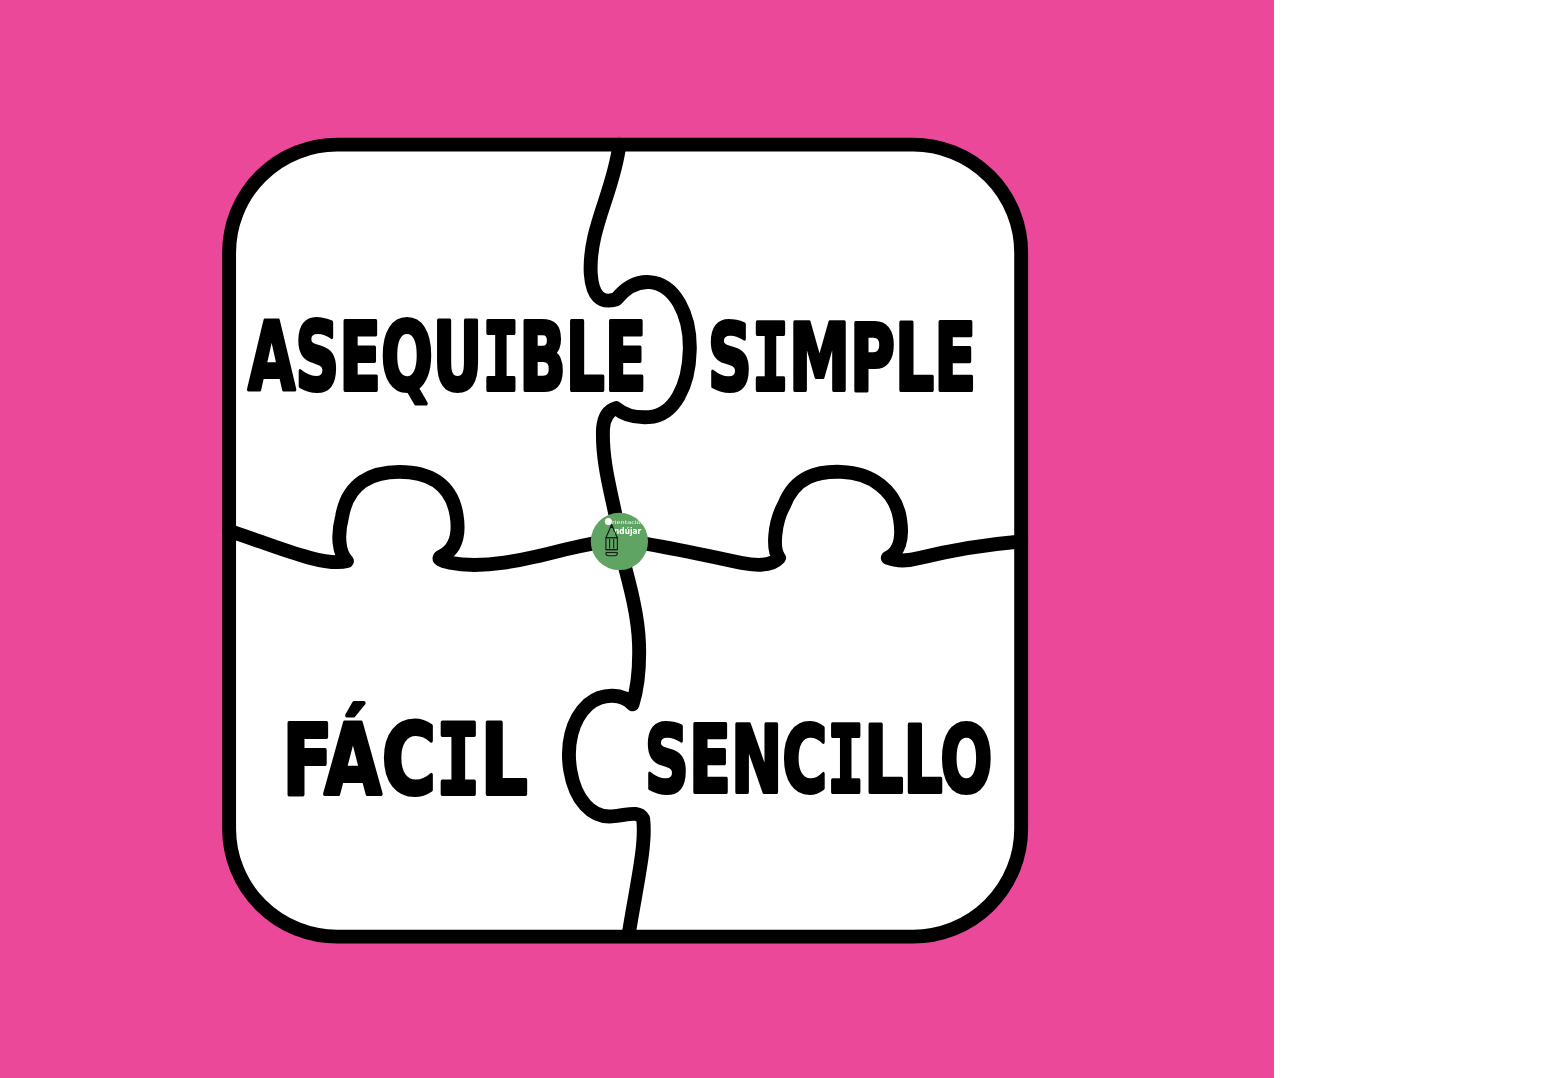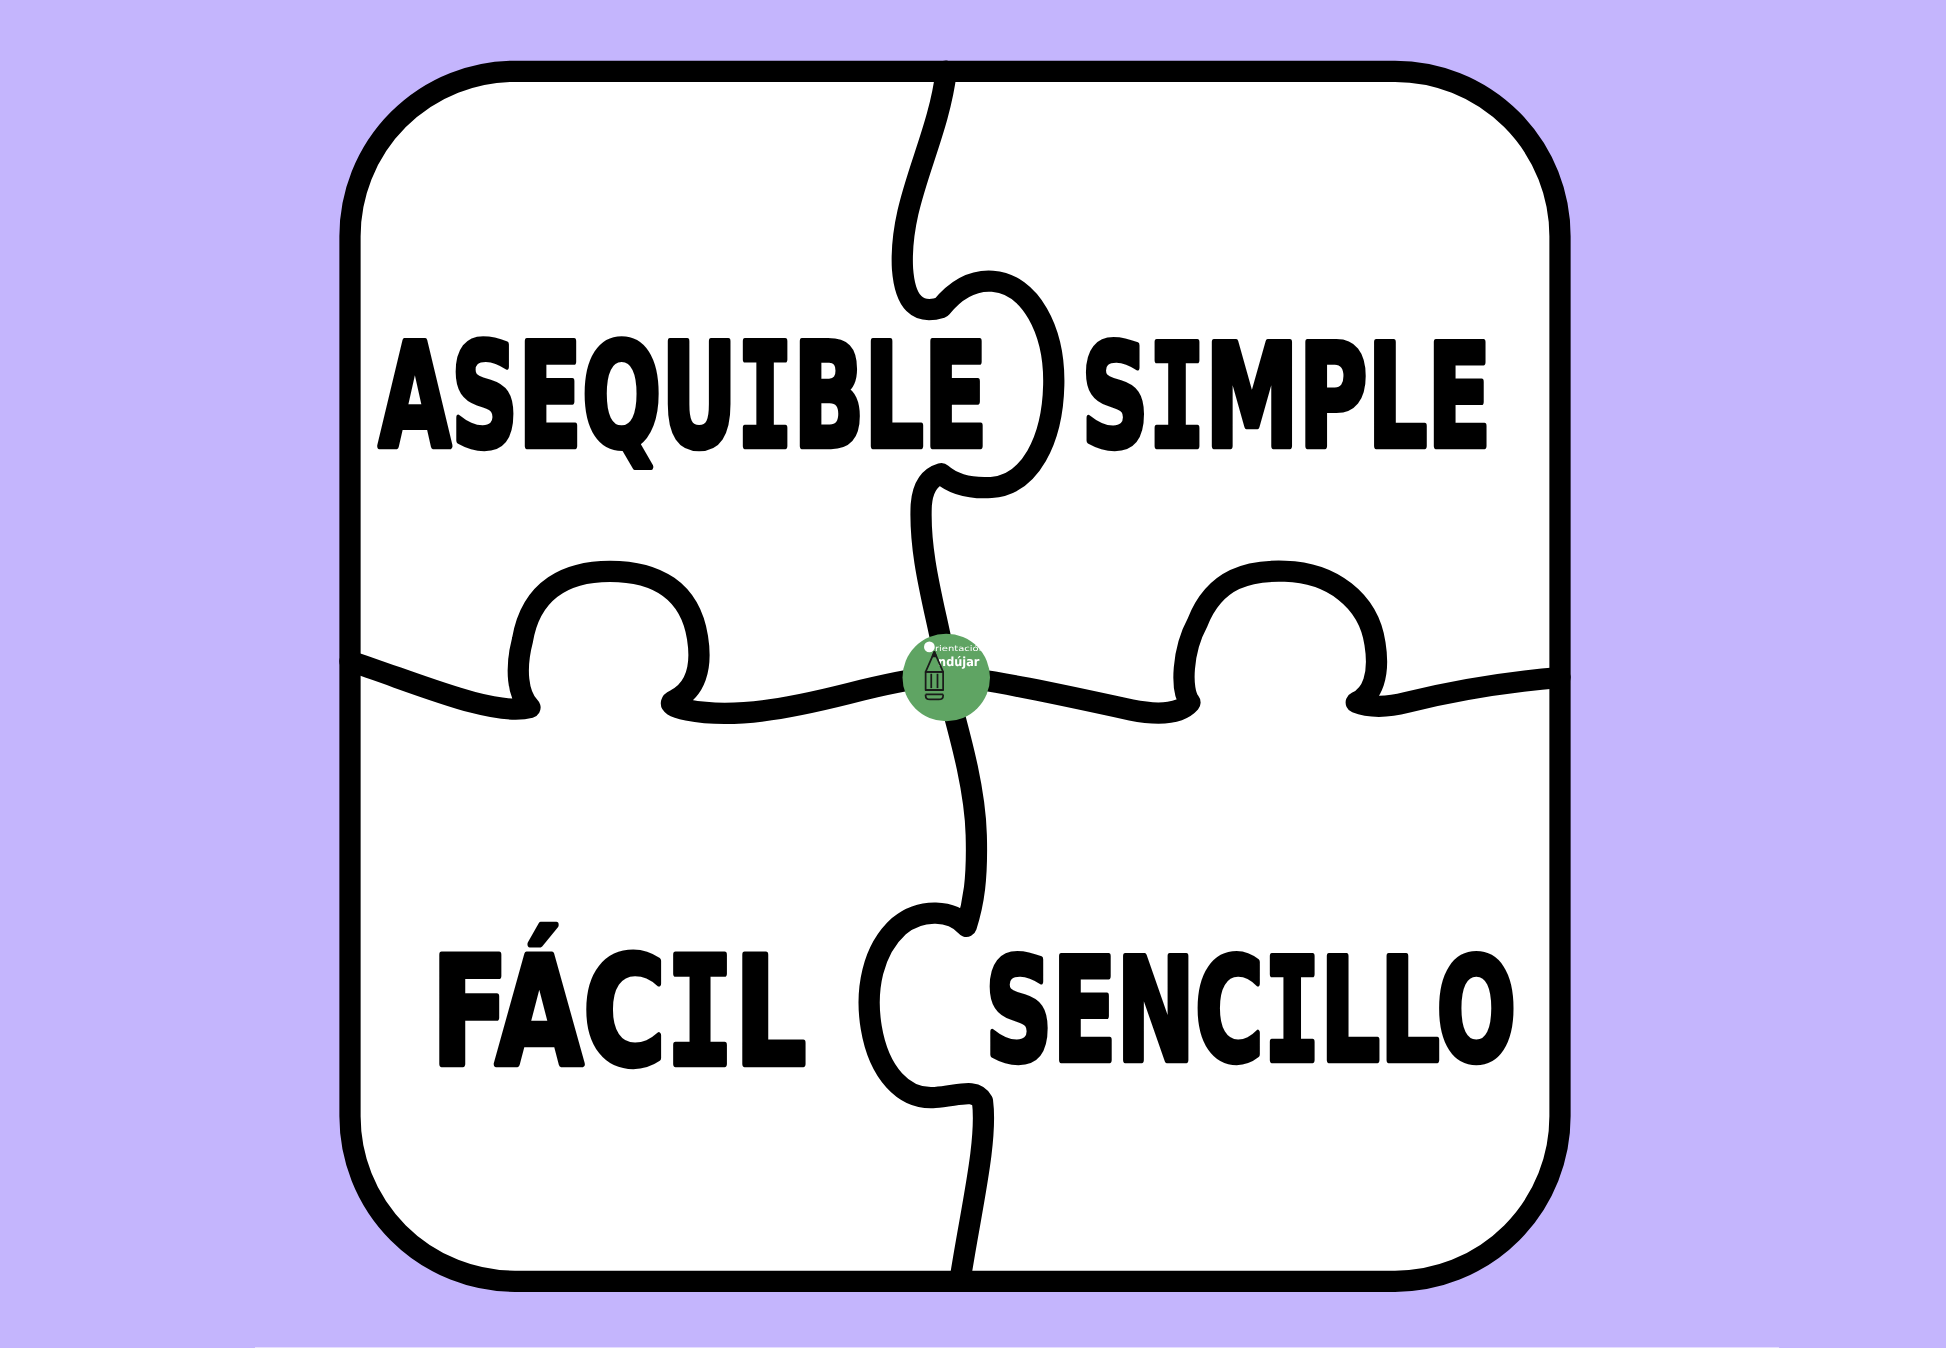--- a/index.html
+++ b/index.html
@@ -1,16 +1,16 @@
 <!DOCTYPE html>
 <html style="--outline-color: #000000; --badge-color: #5fa463; --logo-text-color: #ffffff;"><head>
 <meta charset="utf-8">
 <style>
   html,body{margin:0;padding:0;background:#fff;}
-  .stage{width:1557px;height:1078px;position:relative;background:#c4b5fd;overflow:hidden;}
+  .stage{width:1274px;height:1078px;position:relative;background:#ec4899;overflow:hidden;}
   svg{display:block;width:100%;height:100%;}
   .outline{fill:#fff;stroke:var(--outline-color,#000);stroke-width:17;}
   .divider{fill:none;stroke:var(--outline-color,#000);stroke-width:17;stroke-linecap:round;stroke-linejoin:round;}
   .label{font-family:"DejaVu Sans",sans-serif;font-weight:700;fill:var(--outline-color,#000);
          stroke:var(--outline-color,#000);stroke-width:5;stroke-linejoin:round;stroke-linecap:round;paint-order:stroke;}
   .mono{font-family:"DejaVu Sans Mono",monospace;}
   .badge{fill:var(--badge-color,#5fa463);}
   .logo-text{font-family:"DejaVu Sans",sans-serif;fill:var(--logo-text-color,#fff);}
   .pencil{fill:none;stroke:#1a1a1a;stroke-width:1.4;stroke-linejoin:round;}
 </style>

